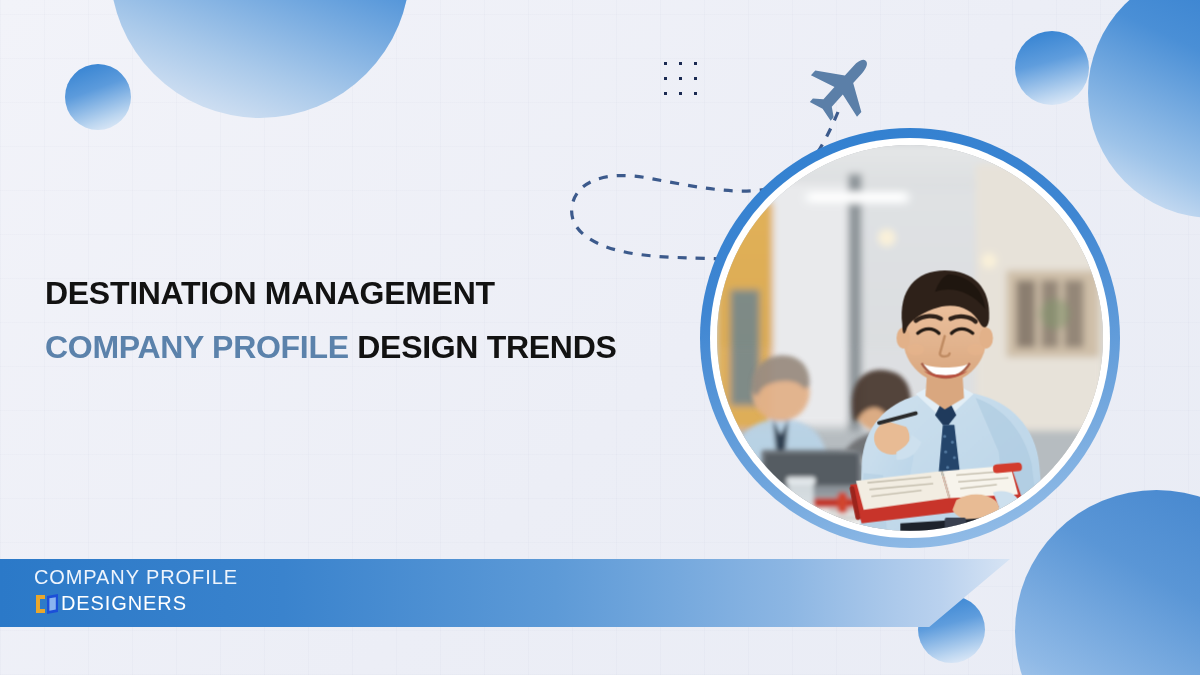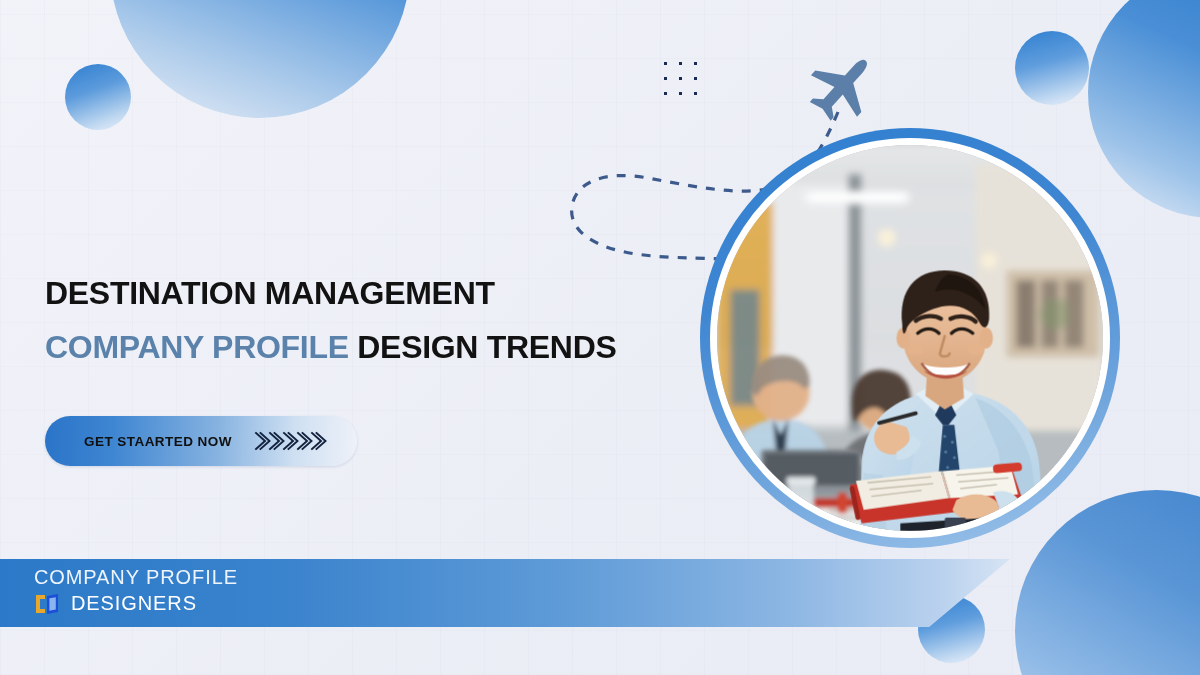--- a/index.html
+++ b/index.html
@@ -98,21 +98,21 @@
     background:linear-gradient(90deg,#2b79c8 0%,#3a83cd 28%,#5d9ad7 55%,#8cb6e3 78%,#b9d1ee 93%,#d7e4f4 100%);
     clip-path:polygon(0 0, 100% 0, 92% 100%, 0 100%);
   }
   .footer-content{
     position:absolute;left:34px;top:565px;display:flex;flex-direction:column;justify-content:center;
   }
   .brand-line1{
     font-size:20px;letter-spacing:.9px;color:#eef4fc;font-weight:400;line-height:25px;
     white-space:nowrap;
   }
-  .brand-row2{display:flex;align-items:center;gap:11px;margin-top:1px;}
+  .brand-row2{display:flex;align-items:center;gap:1px;margin-top:1px;}
   .brand-line2{
     font-size:20px;letter-spacing:.9px;color:#ffffff;font-weight:400;line-height:25px;
     white-space:nowrap;
   }
   .book-icon{width:26px;height:24px;flex:none;display:block;}
 </style>
 </head>
 <body>
 
 <div id="stage">
@@ -137,34 +137,20 @@
                L5.6,23 L14,29.5 L14,34 L0,30.5 L-14,34 L-14,29.5 L-5.6,23
                L-5.6,6.5 L-31,13.5 L-31,7 L-5.6,-9 L-5.6,-22 C-5.6,-29 -3.6,-34 0,-34 Z" fill="#5b7fa8"></path>
     </g>
   </svg>
 
   <h1 class="headline">
     <span class="ln">DESTINATION MANAGEMENT</span>
     <span class="ln"><span class="accent">COMPANY PROFILE</span><span> DESIGN TRENDS</span></span>
   </h1>
 
-  <button class="cta">
-    <span class="cta-label">GET STAARTED NOW</span>
-    <span class="cta-arrows">
-      <svg width="80" height="26" viewBox="0 0 80 26">
-        <g fill="none" stroke="#14233f" stroke-width="1.9" stroke-linejoin="miter" stroke-linecap="square">
-          <path d="M2,5 L11,13 L2,21 M6.5,5 L15.5,13 L6.5,21"></path>
-          <path d="M16,5 L25,13 L16,21 M20.5,5 L29.5,13 L20.5,21"></path>
-          <path d="M30,5 L39,13 L30,21 M34.5,5 L43.5,13 L34.5,21"></path>
-          <path d="M44,5 L53,13 L44,21 M48.5,5 L57.5,13 L48.5,21"></path>
-          <path d="M58,5 L67,13 L58,21 M62.5,5 L71.5,13 L62.5,21"></path>
-        </g>
-      </svg>
-    </span>
-  </button>
 
   <div class="hero-ring">
     <div class="hero-gap">
       <div class="hero-photo">
         <svg viewBox="0 0 400 400" width="100%" height="100%" preserveAspectRatio="xMidYMid slice">
           <defs>
             <linearGradient id="wallG" x1="0" y1="0" x2="0" y2="1">
               <stop offset="0" stop-color="#e4e6e7"></stop>
                 <stop offset="1" stop-color="#c2c5c8"></stop>
             </linearGradient>

